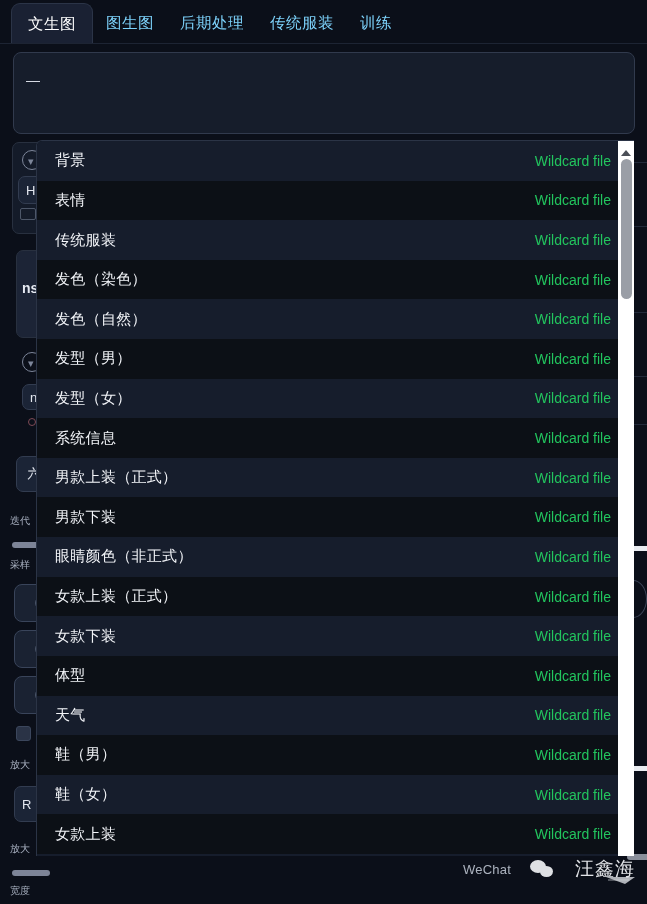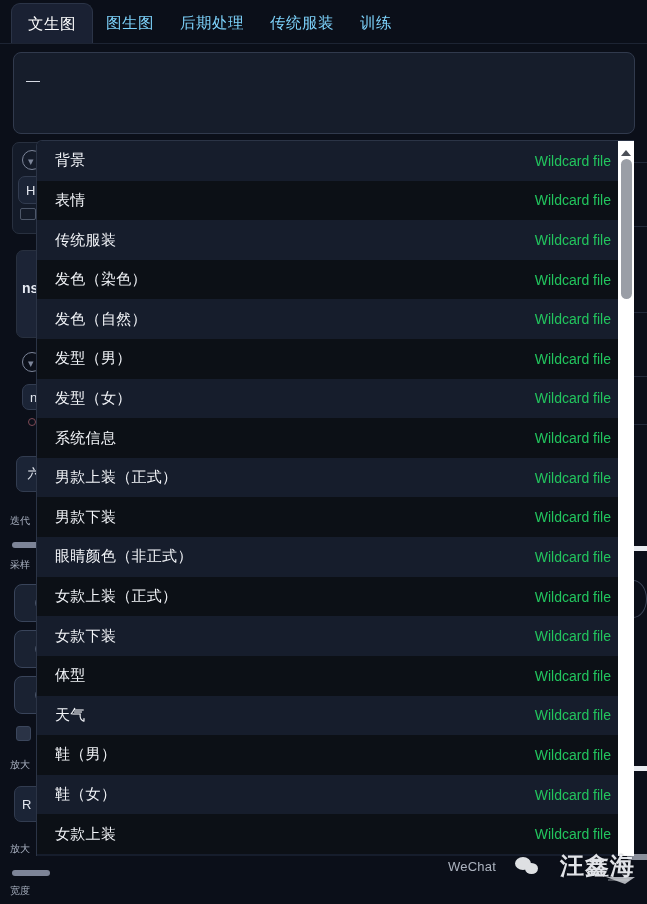--- a/index.html
+++ b/index.html
@@ -192,21 +192,21 @@
   }
   .wm-logo {
     position: relative; width: 26px; height: 20px;
   }
   .wm-logo .b1, .wm-logo .b2 {
     position: absolute; border-radius: 50%; background: #f0f2f5;
   }
   .wm-logo .b1 { width: 16px; height: 13px; left: 0; top: 1px; }
   .wm-logo .b2 { width: 13px; height: 11px; left: 10px; top: 7px; }
   .wm-name {
-    color: #f4f6fa; font-size: 24px; font-weight: bold;
+    color: #f4f6fa; font-size: 19px; font-weight: normal;
     letter-spacing: 1px;
     text-shadow: 0 0 2px rgba(0,0,0,.6);
   }
   .wm-swoosh {
     position:absolute; right: 8px; bottom: 18px;
     width: 34px; height: 12px;
     z-index: 41; opacity:.85;
   }
 </style>
 </head>

